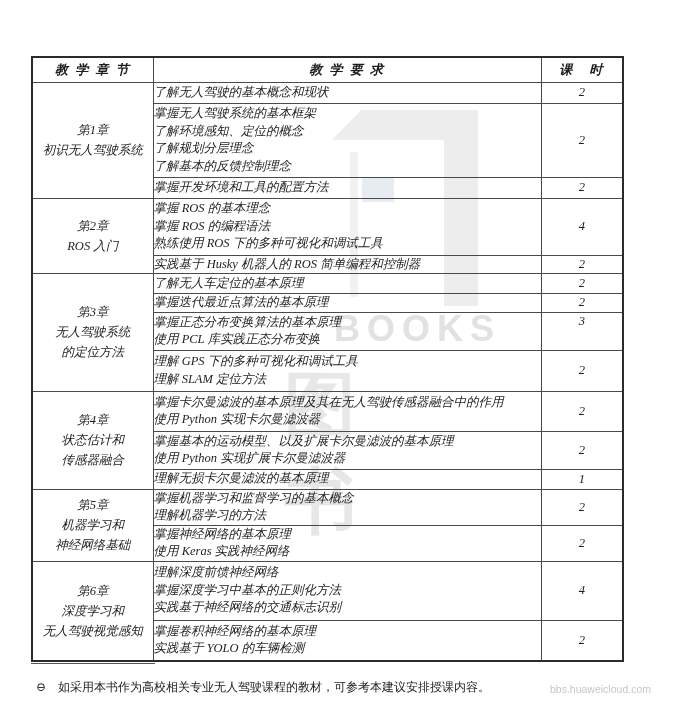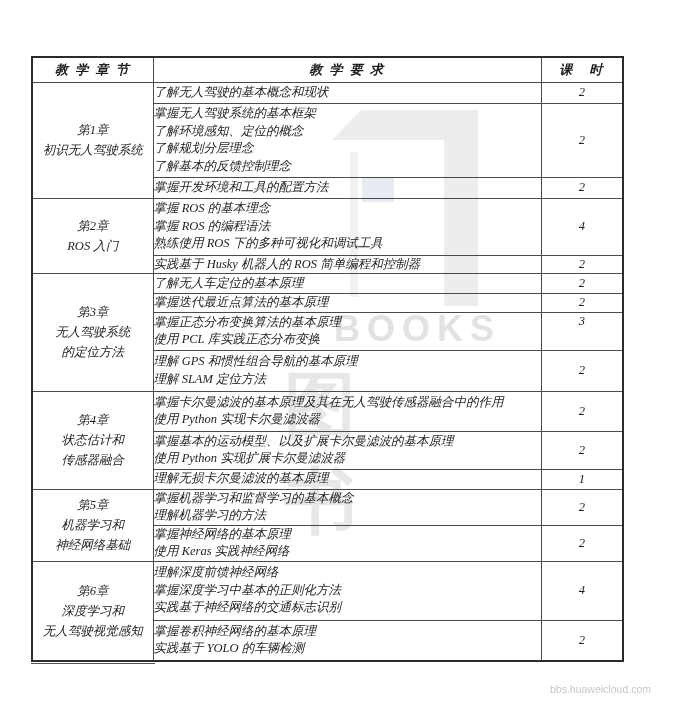--- a/index.html
+++ b/index.html
@@ -150,21 +150,21 @@
     </tr>
     <tr class="rh2">
       <td class="req">
         <div>掌握正态分布变换算法的基本原理</div>
         <div>使用 PCL 库实践正态分布变换</div>
       </td>
       <td class="hrs vt">3</td>
     </tr>
     <tr class="rh2c">
       <td class="req">
-        <div>理解 GPS 和惯性组合导航的基本原理</div>
+        <div>理解 GPS 下的多种可视化和调试工具</div>
         <div>理解 SLAM 定位方法</div>
       </td>
       <td class="hrs">2</td>
     </tr>
 
     <tr class="rh2b">
       <td class="chap" rowspan="3">
         <div>第4章</div>
         <div>状态估计和</div>
         <div>传感器融合</div>
@@ -226,18 +226,21 @@
       <td class="req">
         <div>掌握卷积神经网络的基本原理</div>
         <div>实践基于 YOLO 的车辆检测</div>
       </td>
       <td class="hrs">2</td>
     </tr>
   </tbody>
     </table>
 
   <div class="footnote-sep"></div>
+  <div class="footnote">
+    <span class="fn-marker">⊖</span><span>如采用本书作为高校相关专业无人驾驶课程的教材，可参考本建议安排授课内容。</span>
+  </div>
 
   <div class="site-wm">
     <div class="sw-2">bbs.huaweicloud.com</div>
   </div>
 
 </div>
 
 </body></html>

